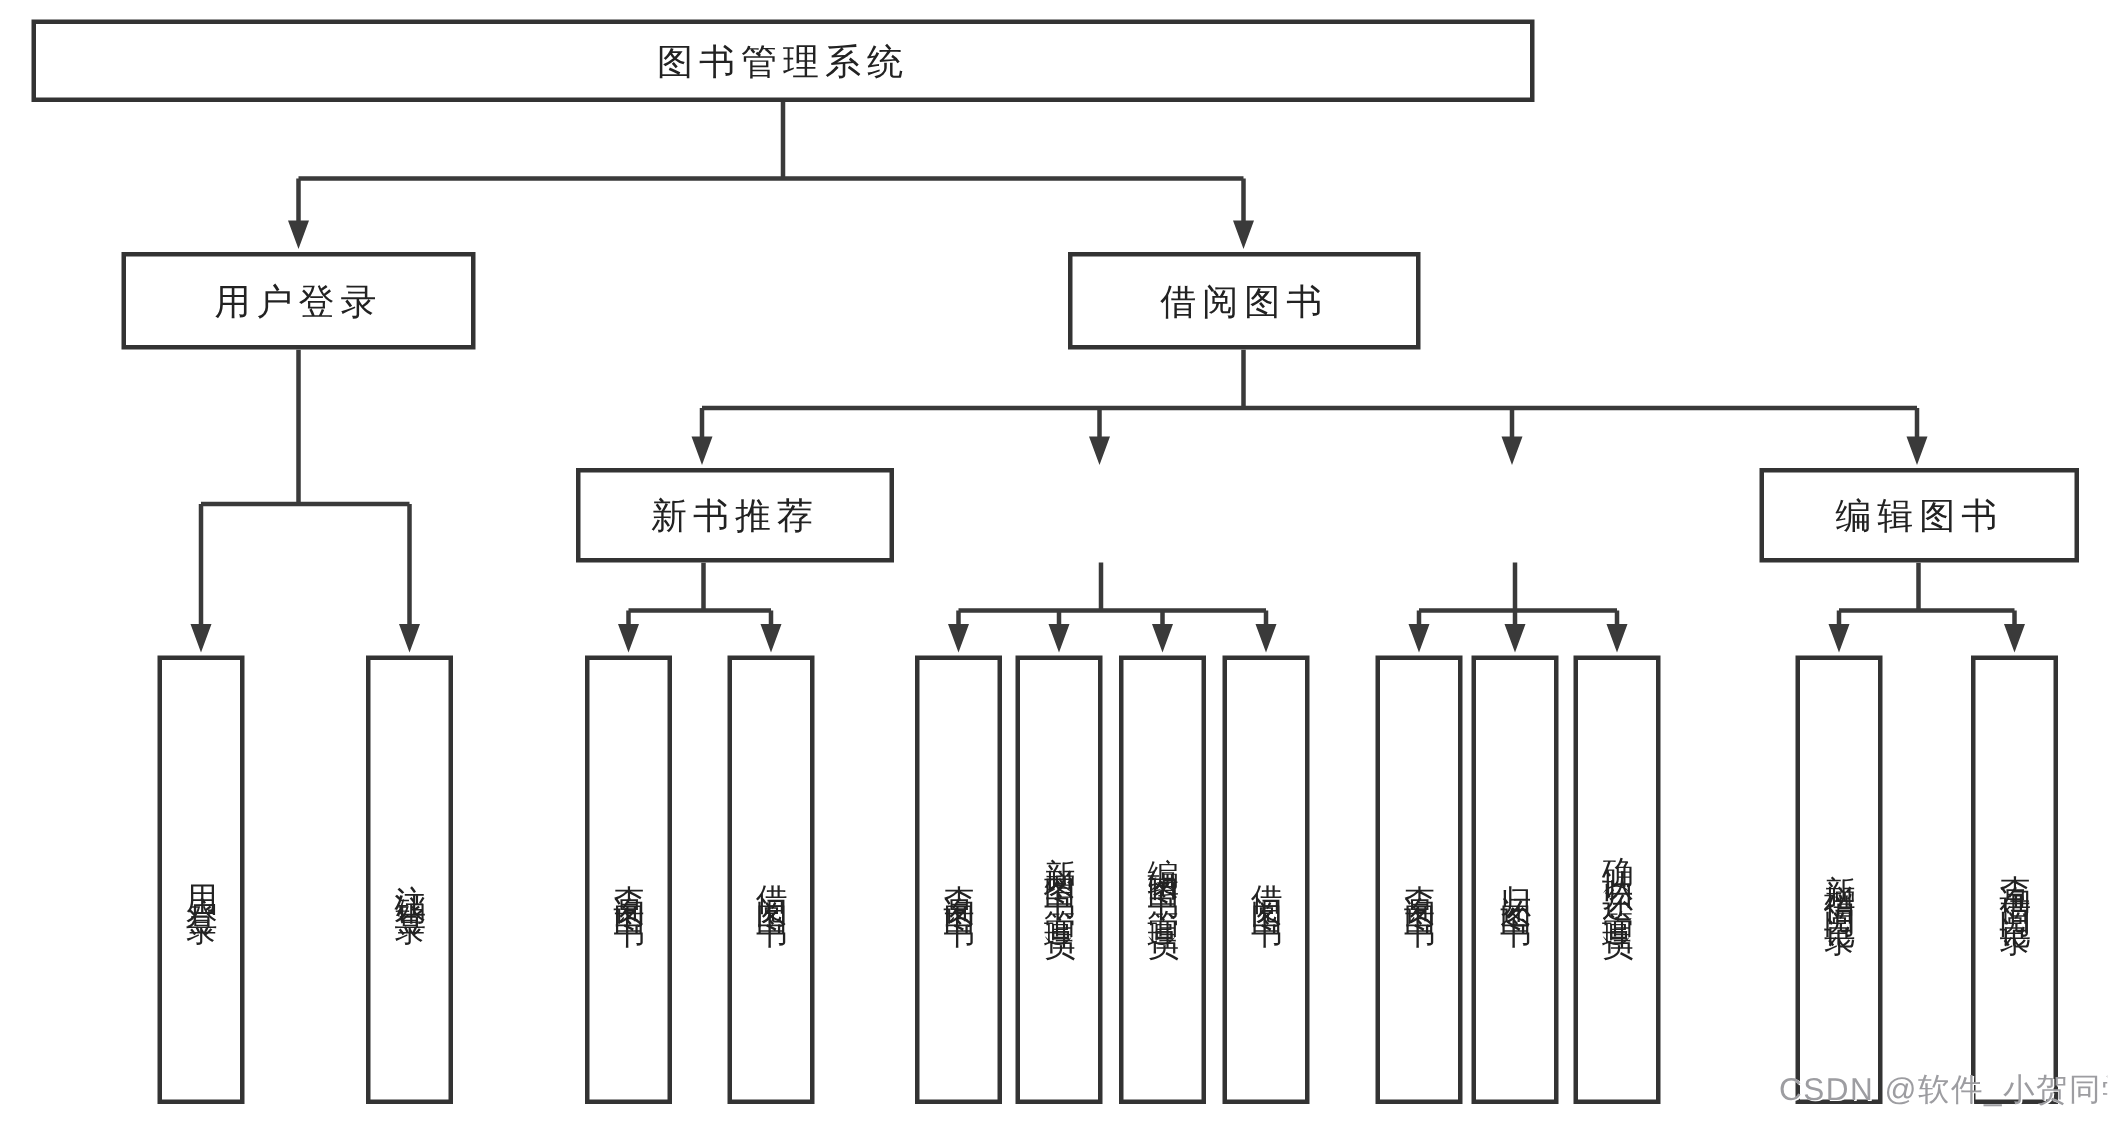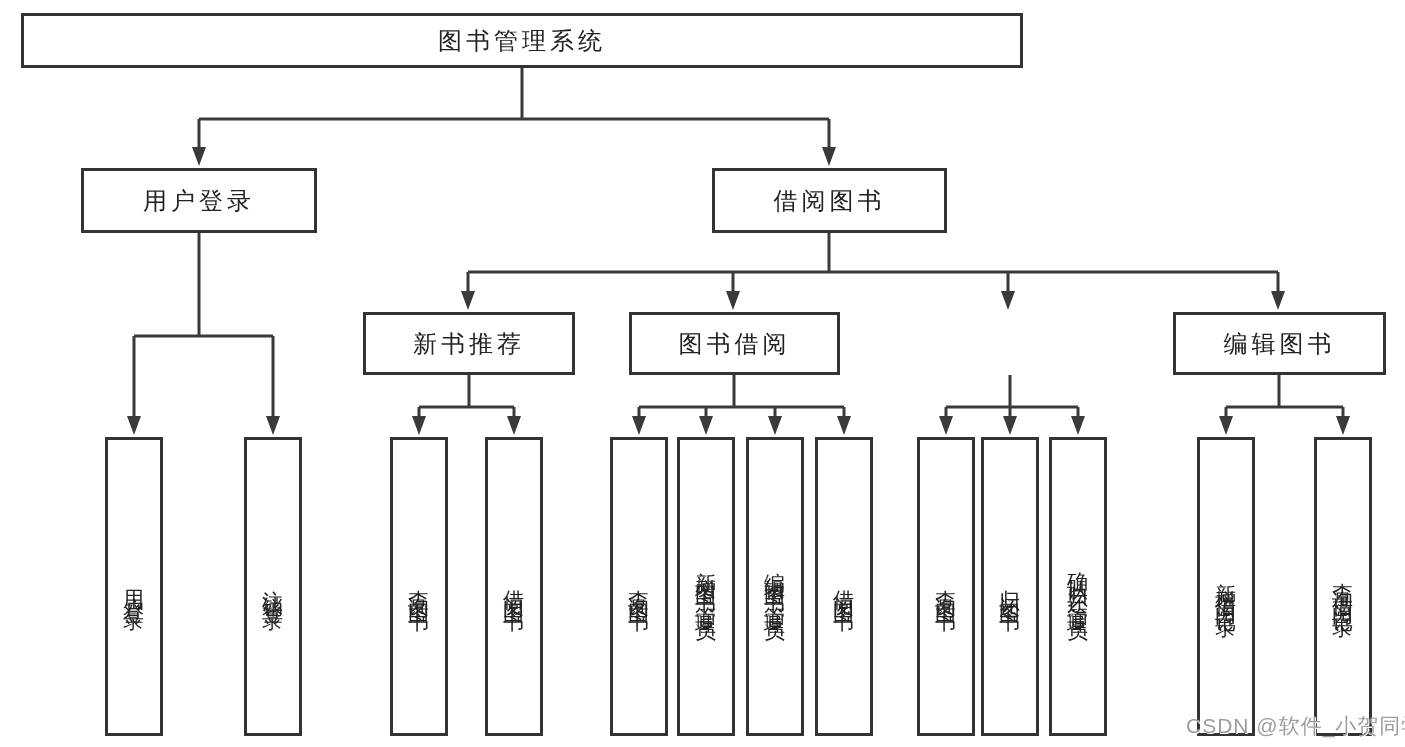--- a/index.html
+++ b/index.html
@@ -34,21 +34,21 @@
   }
   .hnode{
     font-size:24px;
     letter-spacing:4px;
     white-space:nowrap;
   }
   .root-node{left:21px;top:13px;width:1002px;height:55px;}
   .n-user-login{left:81px;top:168px;width:236px;height:65px;}
   .n-book-mgmt{left:712px;top:168px;width:235px;height:65px;}
   .l3{top:312px;height:63px;}
-  .n-new-books{left:363px;width:212px;}
+  .n-new-books{left:384px;width:212px;}
   .n-book-borrow{left:629px;width:211px;}
   .n-current-borrow{left:903px;width:214px;}
   .n-borrow-records{left:1173px;width:213px;}
   .leaf{
     top:437px;width:58px;height:299px;
   }
   .vtext{
     writing-mode:vertical-rl;
     text-orientation:mixed;
     font-size:21px;
@@ -87,21 +87,20 @@
              M939,416 h14 l-7,19 z M1003,416 h14 l-7,19 z M1071,416 h14 l-7,19 z
              M1219,416 h14 l-7,19 z M1336,416 h14 l-7,19 z" fill="#3a3a3a" stroke="none"></path>
   </svg>
 
   <div class="node hnode root-node">图书管理系统</div>
 
   <div class="node hnode n-user-login">用户登录</div>
   <div class="node hnode n-book-mgmt">借阅图书</div>
 
   <div class="node hnode l3 n-new-books">新书推荐</div>
-  <div class="node hnode l3 n-book-borrow">图书借阅</div>
   <div class="node hnode l3 n-borrow-records">编辑图书</div>
 
   <div class="node leaf" style="left:105px">
     <span class="vtext">用户登录</span>
   </div>
   <div class="node leaf" style="left:244px">
     <span class="vtext">注销登录</span>
   </div>
   <div class="node leaf" style="left:390px">
     <span class="vtext">查询图书</span>

